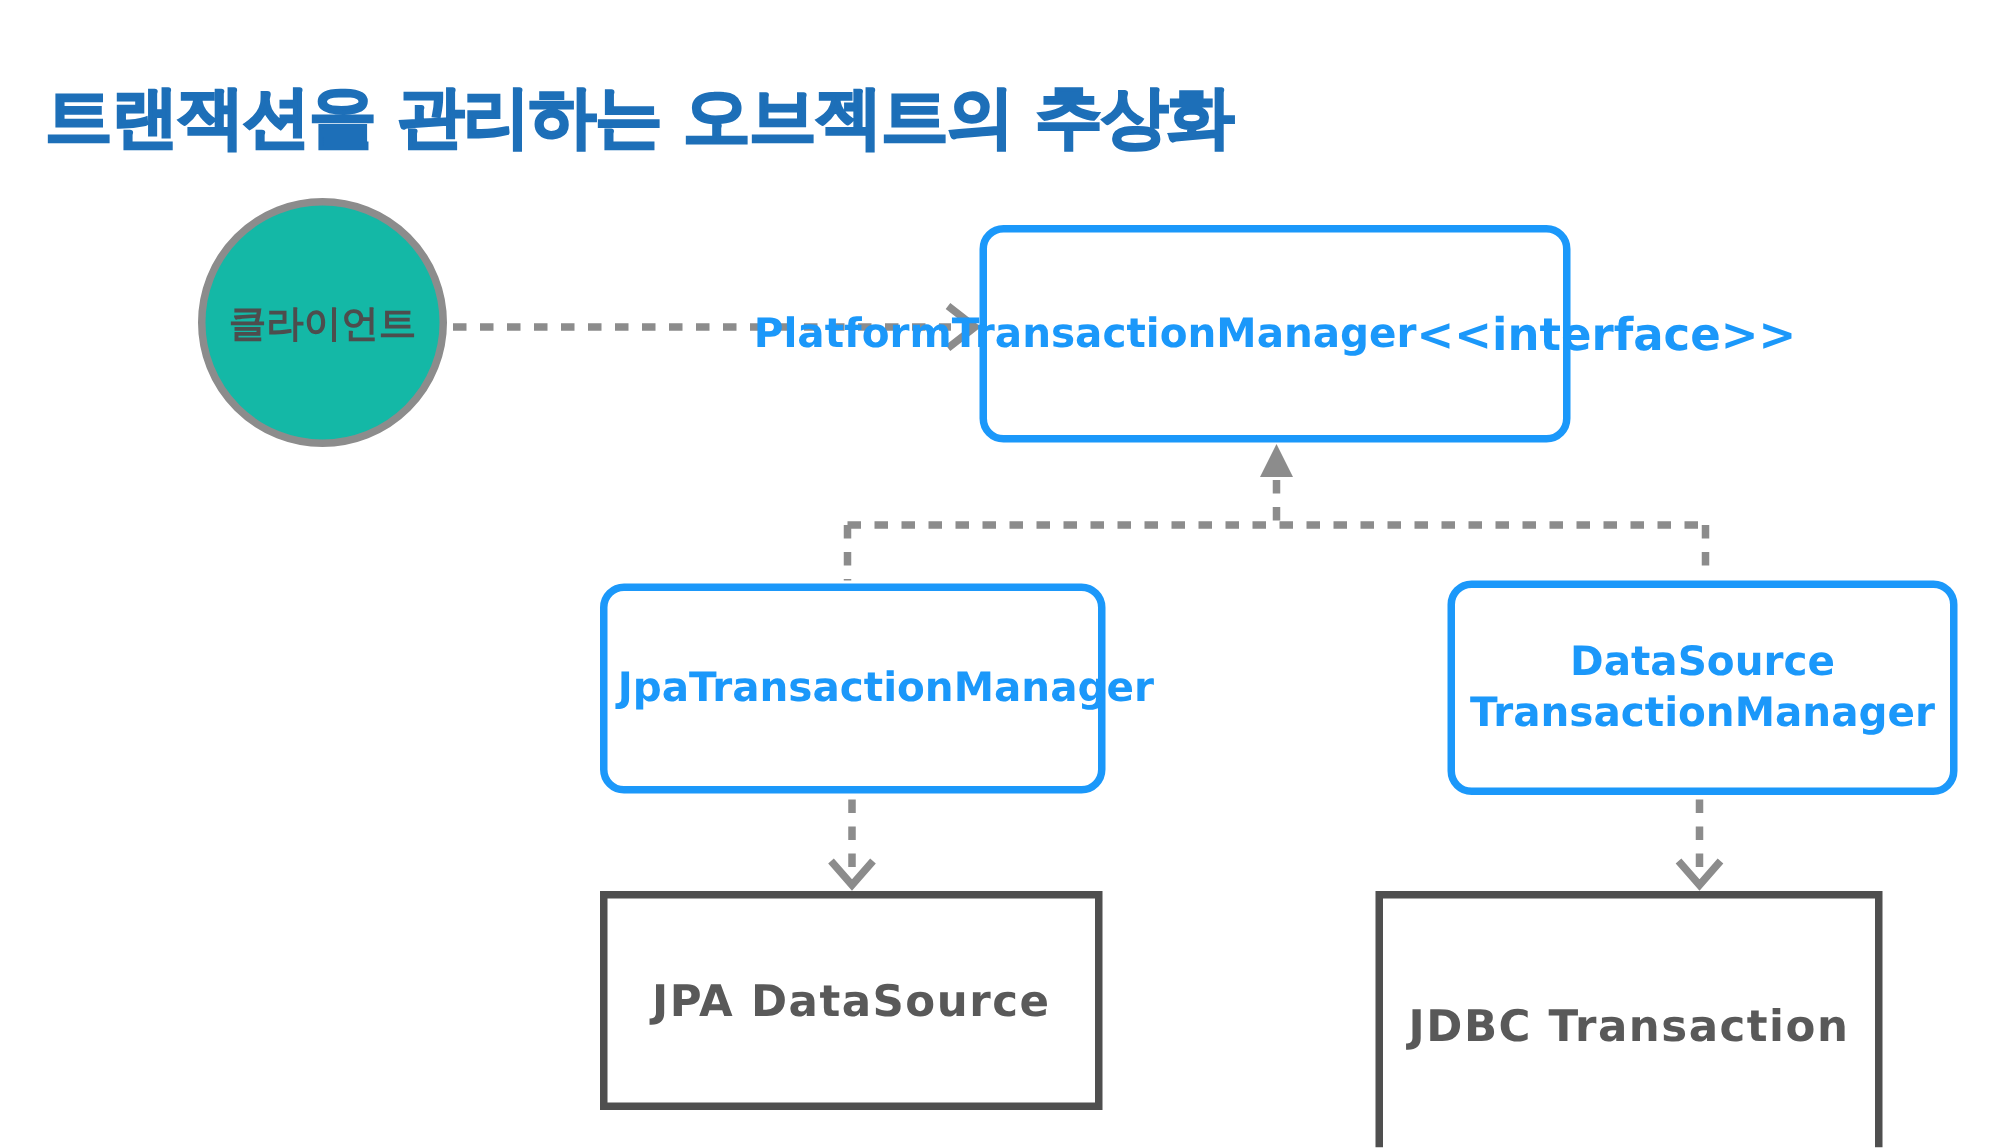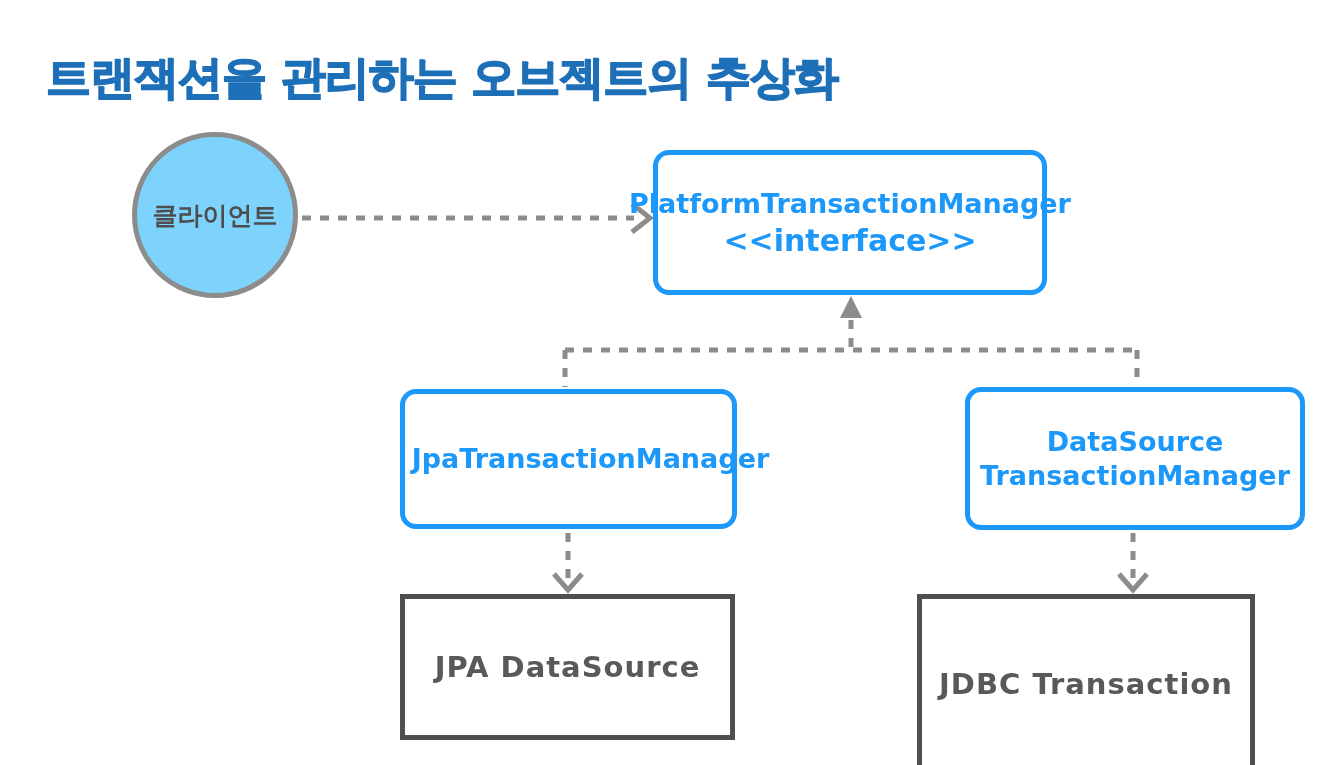--- a/index.html
+++ b/index.html
@@ -10,57 +10,57 @@
   }
   #stage {
     position: relative;
     width: 1338px;
     height: 765px;
     background: #ffffff;
     overflow: hidden;
   }
   .title {
     position: absolute;
-    left: 46px;
+    left: 30px;
     top: 48px;
     font-size: 45px;
     font-weight: 900;
     letter-spacing: -1px;
     color: #1D6FB8;
     -webkit-text-stroke: 1.5px #1D6FB8;
     white-space: nowrap;
     text-align: right;
   }
   .client-circle {
     position: absolute;
     left: 132px;
     top: 132px;
     width: 166px;
     height: 166px;
     border: 5px solid #8C8C8C;
     border-radius: 50%;
     box-sizing: border-box;
-    background: #7dd3fc;
+    background: #14b8a6;
     display: flex;
     align-items: center;
     justify-content: center;
   }
   .client-circle .label {
     font-size: 25px;
     font-weight: 700;
     color: #4D4D4D;
   }
   .blue-box {
     position: absolute;
     border: 5px solid #1B98FA;
     border-radius: 16px;
     box-sizing: border-box;
     background: #ffffff;
     display: flex;
-    flex-direction: column;
+    flex-direction: row;
     align-items: center;
     justify-content: center;
     text-align: center;
     z-index: 2;
   }
   .blue-box .name {
     font-size: 27px;
     font-weight: 700;
     color: #1B98FA;
     line-height: 1.25;

